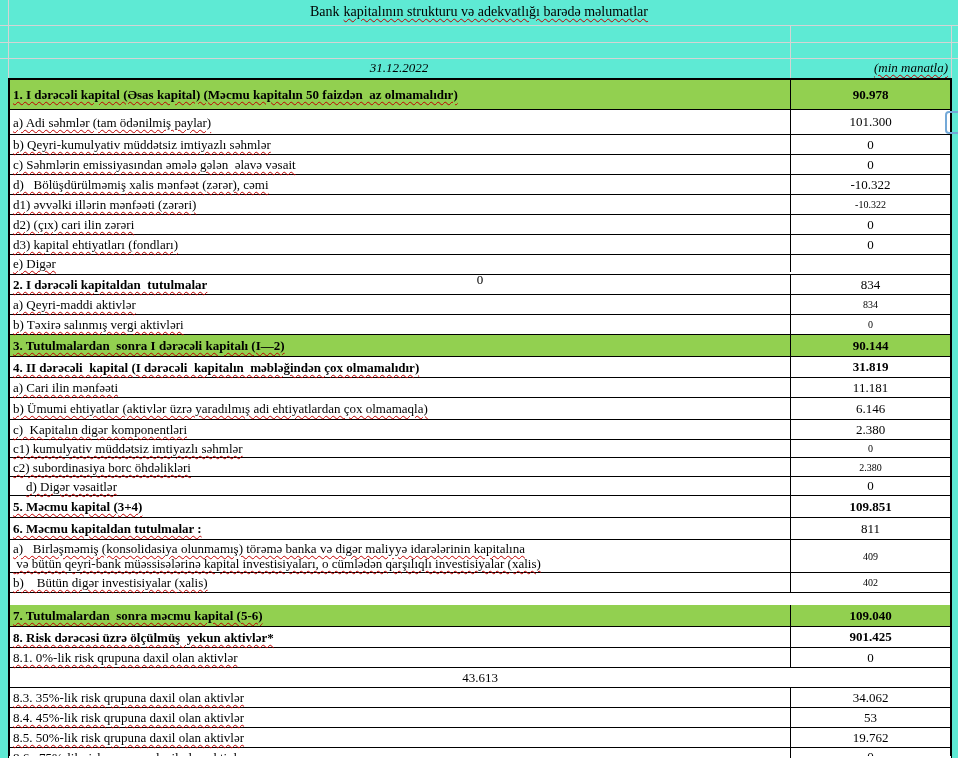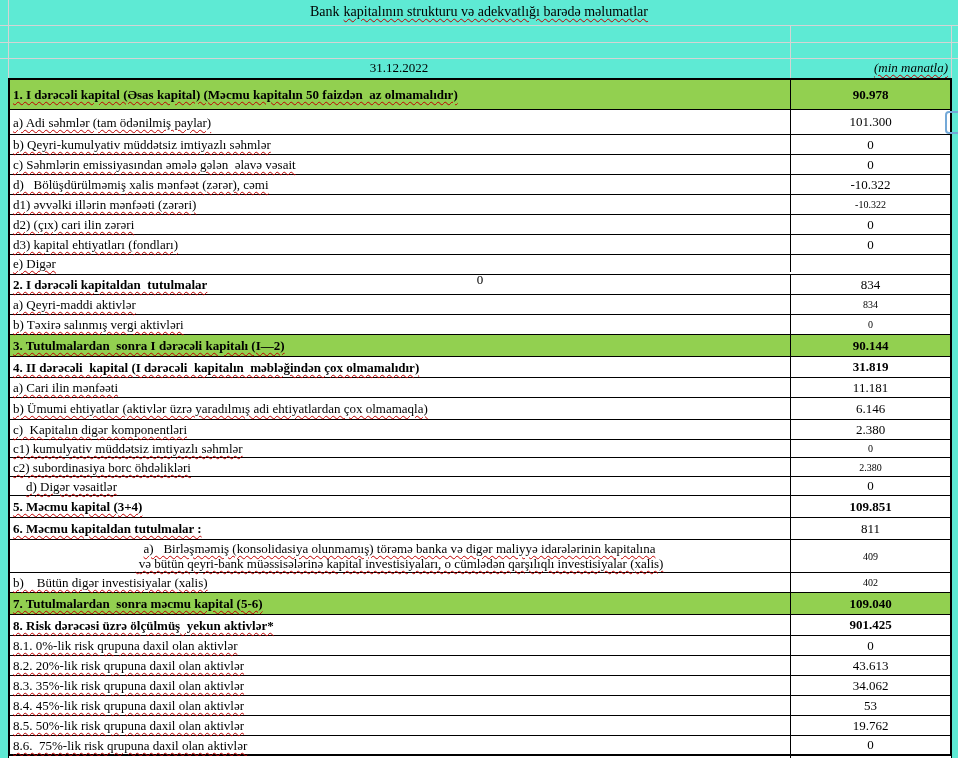--- a/index.html
+++ b/index.html
@@ -25,21 +25,21 @@
   
   .hgrid{position:absolute;left:0;width:958px;height:1px;background:#d4d4d4;}
   .vgrid{position:absolute;width:1px;background:#d4d4d4;}
   #title-cell{
     position:absolute;left:0;top:4px;width:958px;
     text-align:center;font-size:14px;
   }
   #title-cell .part2{margin-left:4px;}
   #date-cell{
     position:absolute;left:8px;top:60px;width:782px;
-    text-align:center;font-size:13px;
+    text-align:center;font-style:italic;font-size:13px;
   }
   #unit-cell{
     position:absolute;left:790px;top:60px;width:158px;
     text-align:right;font-style:italic;font-size:13px;
   }
   
   #capital-table{
     position:absolute;left:8px;top:78px;width:944px;
     border:2px solid #000;
     box-sizing:border-box;
@@ -281,38 +281,38 @@
         </div>
       </div>
       <div class="trow bold-label" style="height: 22px;">
         <div class="cell-label">
           <span class="sq">6. Məcmu kapitaldan tutulmalar :</span>
         </div>
         <div class="cell-value">
           <span>811</span>
         </div>
       </div>
-      <div class="trow small-value" style="height: 33px; text-align: center;">
+      <div class="trow small-value" style="height: 33px;">
         <div class="cell-label">
           <span class="sq">a)   Birləşməmiş (konsolidasiya olunmamış) törəmə banka və digər maliyyə idarələrinin kapitalına</span>
           <span class="sq"> və bütün qeyri-bank müəssisələrinə kapital investisiyaları, o cümlədən qarşılıqlı investisiyalar (xalis)</span>
         </div>
         <div class="cell-value">
           <span>409</span>
         </div>
       </div>
       <div class="trow small-value" style="height: 20px;">
         <div class="cell-label">
           <span class="sq">b)    Bütün digər investisiyalar (xalis)</span>
         </div>
         <div class="cell-value">
           <span>402</span>
         </div>
       </div>
-      <div class="trow green bold-label bold-value" style="height: 22px;">
+      <div class="trow green bold-label bold-value" style="height: 22px; margin-top: 12px;">
         <div class="cell-label">
           <span class="sq">7. Tutulmalardan  sonra məcmu kapital (5-6)</span>
         </div>
         <div class="cell-value">
           <span>109.040</span>
         </div>
       </div>
       <div class="trow bold-label bold-value" style="height: 21px;">
         <div class="cell-label">
           <span class="sq">8. Risk dərəcəsi üzrə ölçülmüş  yekun aktivlər*</span>
@@ -323,23 +323,20 @@
       </div>
       <div class="trow" style="height: 20px;">
         <div class="cell-label">
           <span class="sq">8.1. 0%-lik risk qrupuna daxil olan aktivlər</span>
         </div>
         <div class="cell-value">
           <span>0</span>
         </div>
       </div>
       <div class="trow" style="height: 20px;">
-        <div class="cell-label">
-          <span class="sq">8.2. 20%-lik risk qrupuna daxil olan aktivlər</span>
-        </div>
         <div class="cell-value">
           <span>43.613</span>
         </div>
       </div>
       <div class="trow" style="height: 20px;">
         <div class="cell-label">
           <span class="sq">8.3. 35%-lik risk qrupuna daxil olan aktivlər</span>
         </div>
         <div class="cell-value">
           <span>34.062</span>

